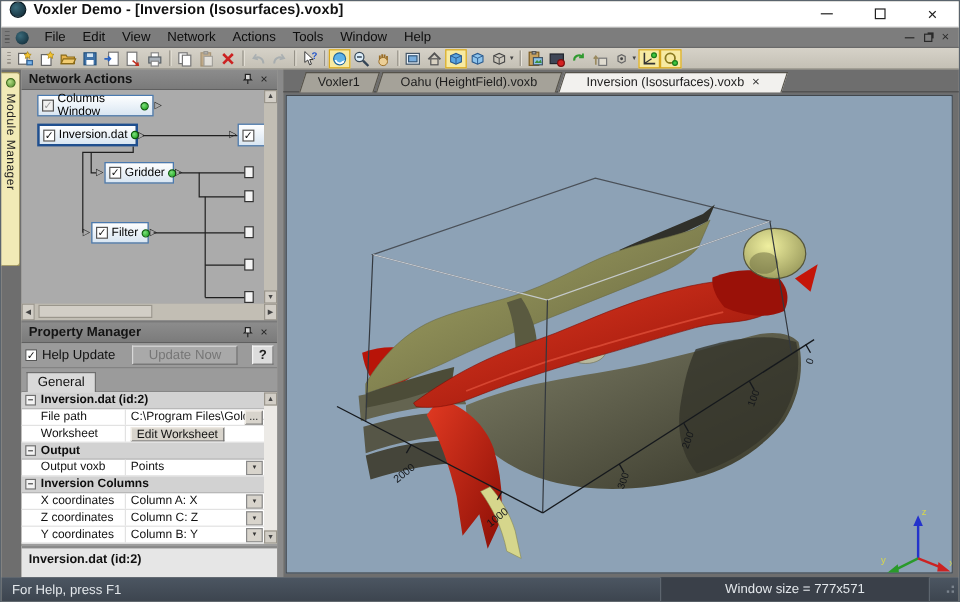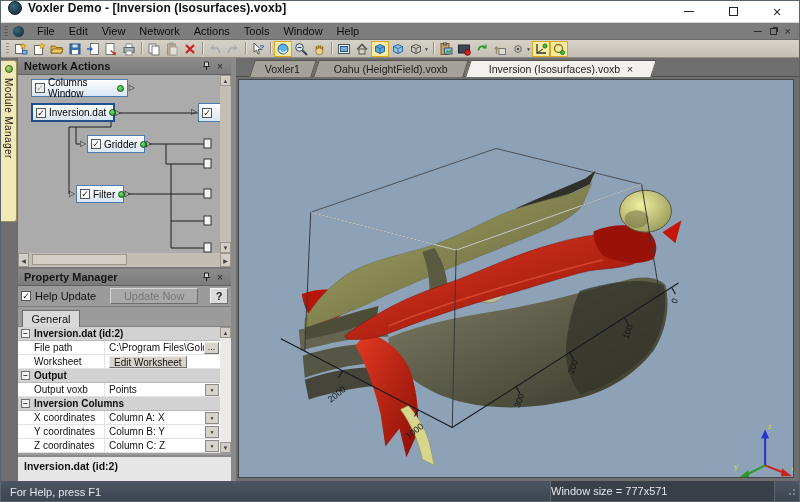--- a/index.html
+++ b/index.html
@@ -83,21 +83,21 @@
 #tabbar{position:absolute;left:0;top:0;width:565px;height:19px;border-bottom:1px solid #4c4c4c}
 .dtab{position:absolute;top:2px;height:17px;background:#a5a299;border:1px solid #55524a;border-bottom:none;transform:skewX(-18deg);display:flex;align-items:center;justify-content:center}
 .dtab .dlabel{transform:skewX(18deg);font-size:10.5px;color:#1c1c1c;white-space:nowrap}
 .dtab.active{background:#f2f1ee;z-index:2}
 .dtab .dclose{transform:skewX(18deg);margin-left:7px;font-size:11px;color:#333;line-height:9px}
 #viewport{position:absolute;left:2px;top:21px;width:556px;height:399px;border:1px solid #42474c;background:#8da2b6}
 #viewport svg{display:block}
 
 #statusbar{left:0;top:480px;width:798px;height:21px;background:linear-gradient(#4c5662,#3c444e);display:flex;align-items:center;color:#e3e7eb;font-size:11px}
 #sb-help{padding-left:9px;width:549px}
-#sb-size{width:225px;text-align:left;border-left:1px solid #5d656e;border-right:1px solid #5d656e;background:#3a4049;height:21px;line-height:21px}
+#sb-size{width:225px;text-align:center;border-left:1px solid #5d656e;border-right:1px solid #5d656e;background:#3a4049;height:21px;line-height:21px}
 #sb-grip{margin-left:auto;margin-right:2px}
 </style>
 </head>
 <body>
 
 <div id="win">
 
   <div id="titlebar" class="abs">
     <span id="appicon"></span>
     <span id="apptitle">Voxler Demo - [Inversion (Isosurfaces).voxb]</span>
@@ -457,26 +457,26 @@
       </div>
       <div class="pgroup">
         <span class="colbox">−</span>
         <span>Inversion Columns</span>
       </div>
       <div class="prow">
         <span class="plabel">X coordinates</span>
         <span class="pvalue"><span>Column A: X</span><span class="pdrop">▼</span></span>
       </div>
       <div class="prow">
+        <span class="plabel">Z coordinates</span>
+        <span class="pvalue"><span>Column C: Z</span><span class="pdrop">▼</span></span>
+      </div>
+      <div class="prow">
         <span class="plabel">Y coordinates</span>
         <span class="pvalue"><span>Column B: Y</span><span class="pdrop">▼</span></span>
-      </div>
-      <div class="prow">
-        <span class="plabel">Z coordinates</span>
-        <span class="pvalue"><span>Column C: Z</span><span class="pdrop">▼</span></span>
       </div>
       <div id="pgscroll">
         <div class="sb" style="width:11px;height:11px">
             <span>▲</span>
           </div>
         <div class="sb" style="width:11px;height:11px;position:absolute;bottom:0">
             <span>▼</span>
           </div>
       </div>
     </div>

